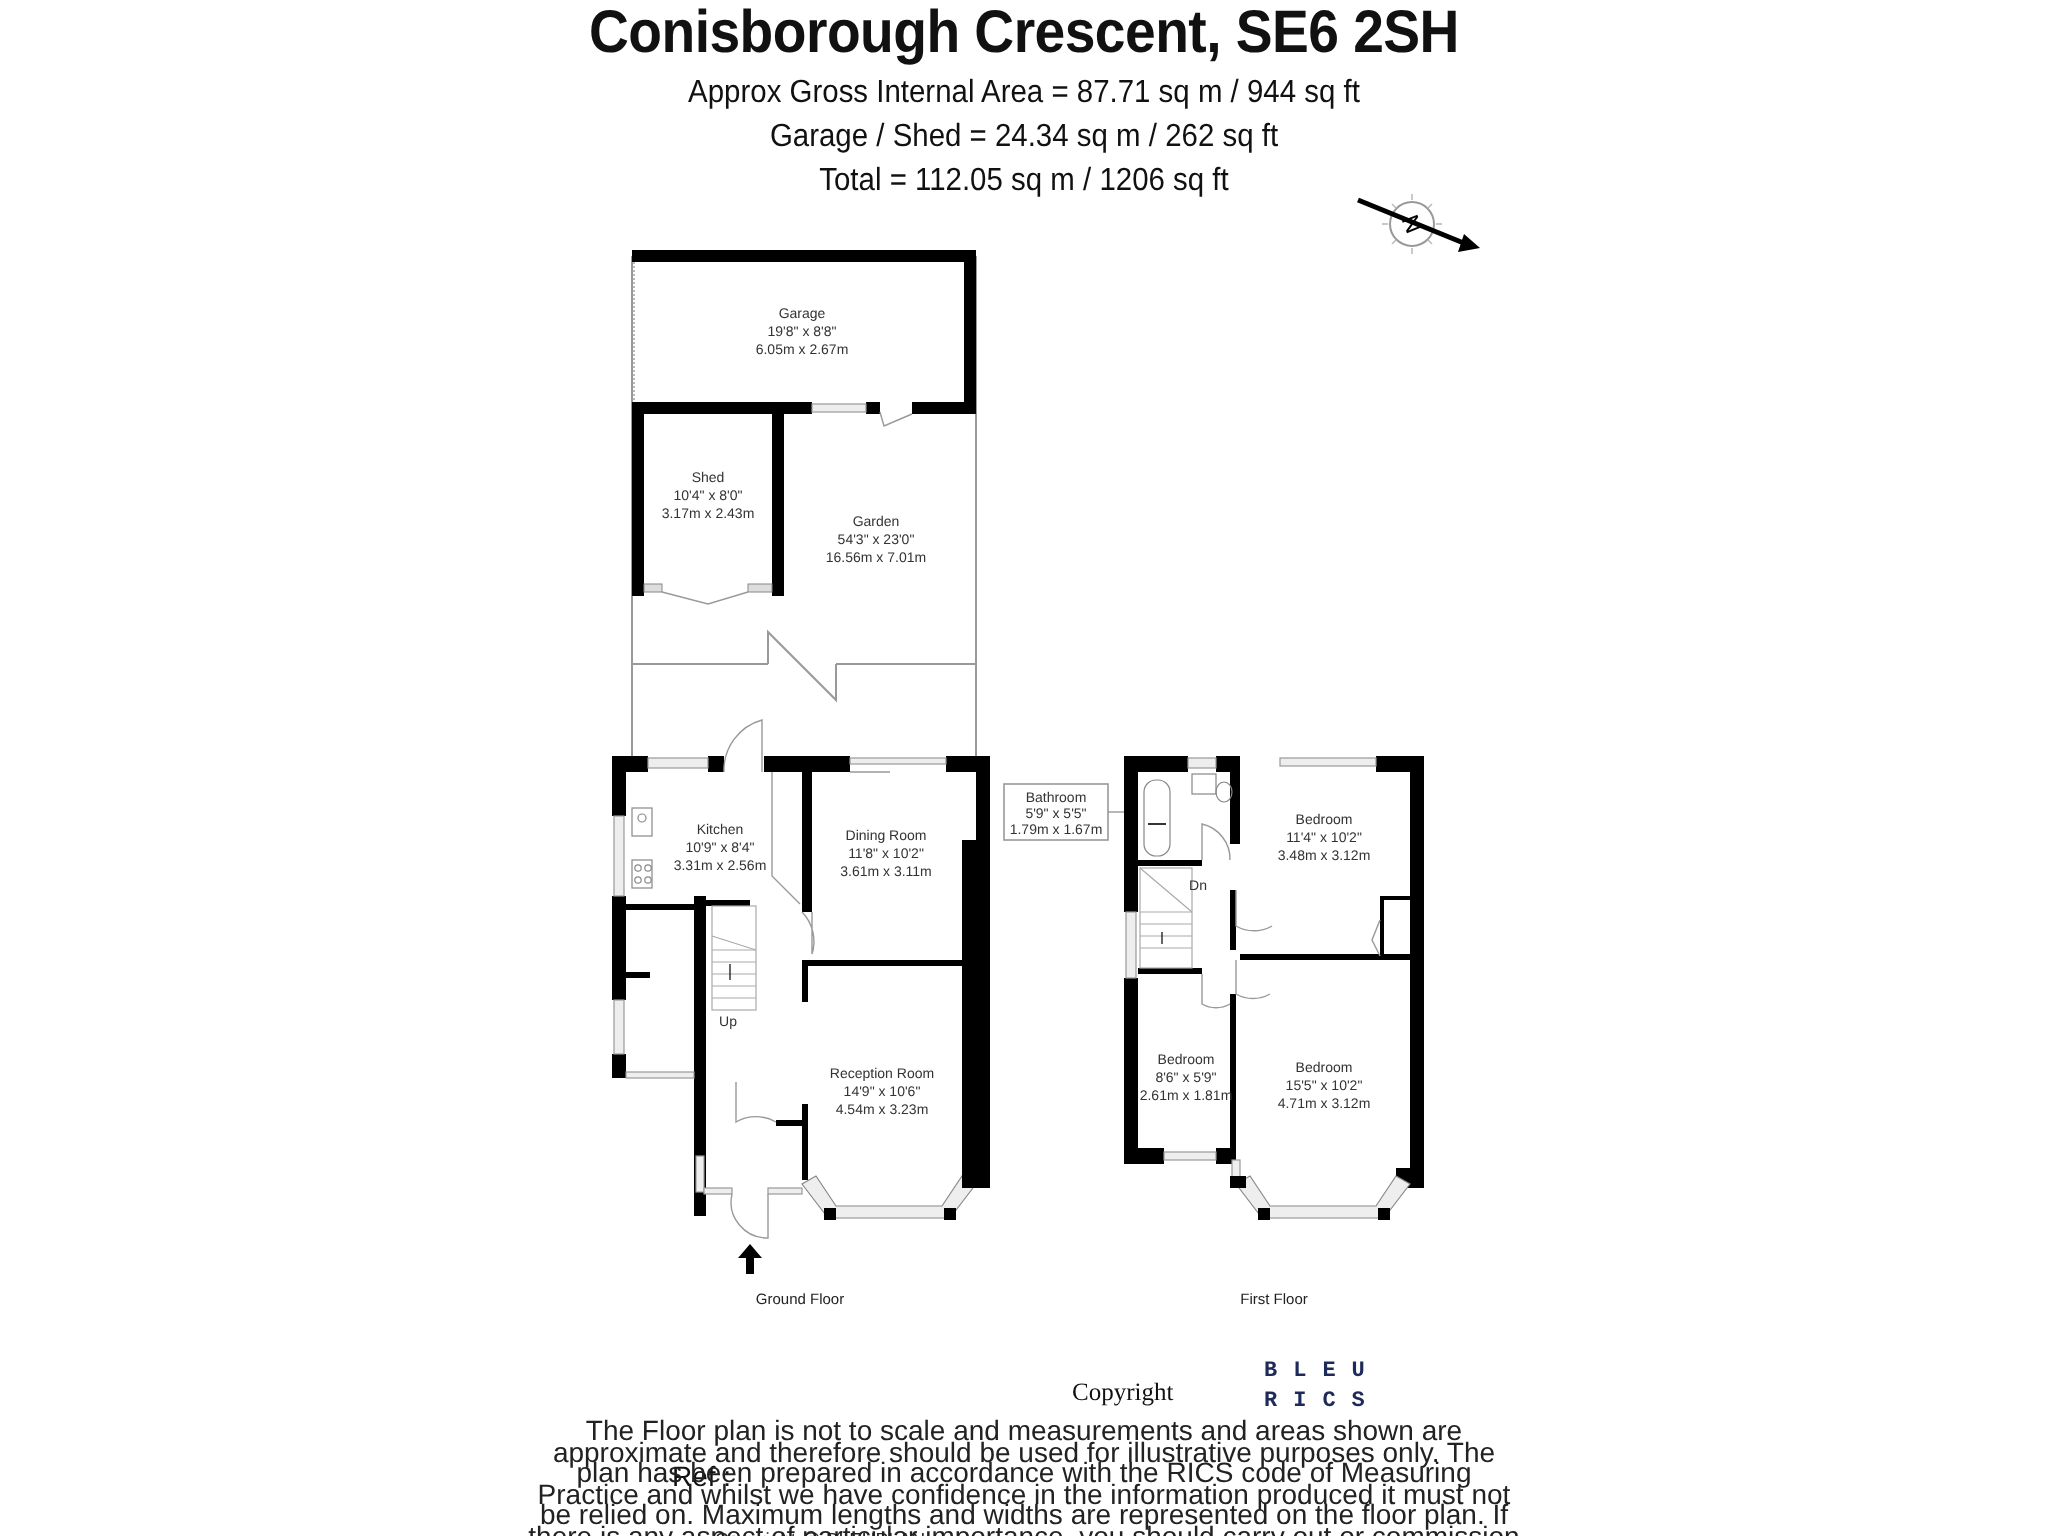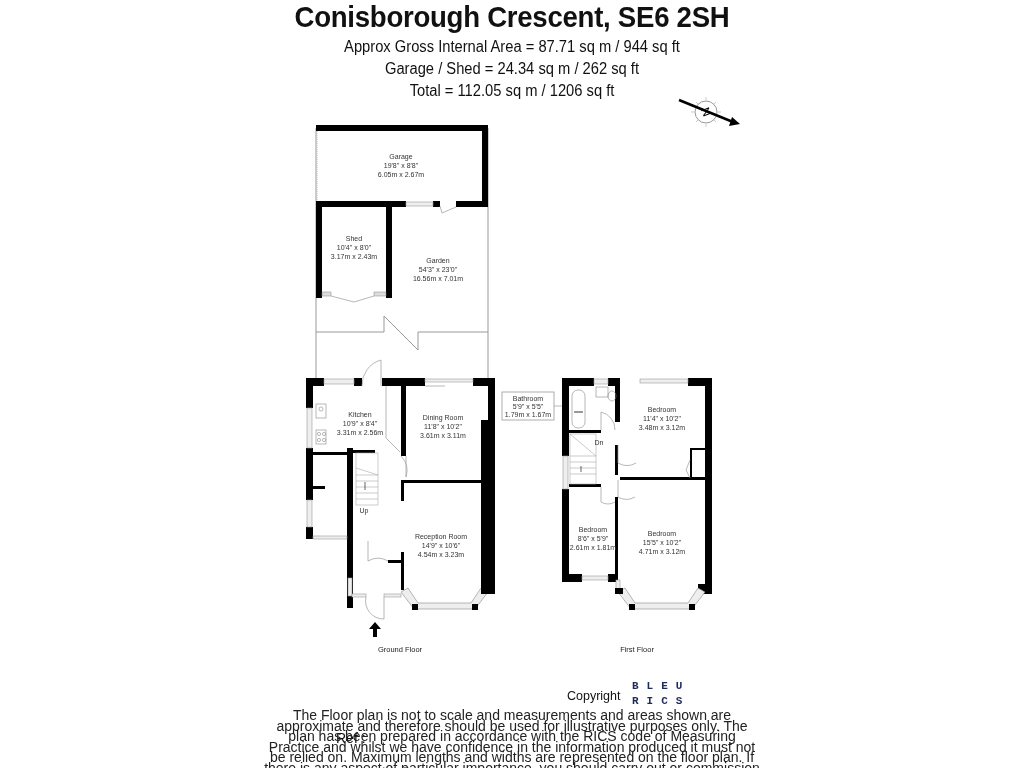--- a/index.html
+++ b/index.html
@@ -4,21 +4,21 @@
 <style>
   html, body { margin:0; padding:0; background:#ffffff; }
   body { width:1024px; height:768px; position:relative; overflow:hidden; font-family:"Liberation Sans", sans-serif; color:#111; }
   .title { position:absolute; left:0; top:0; width:1024px; text-align:center; font-weight:bold; font-size:30px; letter-spacing:-0.3px; line-height:34px; transform:scaleX(0.92); }
   .sub { position:absolute; left:0; width:1024px; text-align:center; font-size:16px; line-height:20px; transform:scaleX(0.92); }
   .sub1 { top:37px; } .sub2 { top:59px; } .sub3 { top:81px; }
   svg.plan { position:absolute; left:0; top:0; }
   .rl { font-family:"Liberation Sans", sans-serif; font-size:7px; fill:#333; text-anchor:middle; }
   .fl { font-family:"Liberation Sans", sans-serif; font-size:7.5px; fill:#222; text-anchor:middle; }
   .ref { position:absolute; left:336px; top:730px; font-size:14px; }
-  .copy { position:absolute; left:567px; top:689px; font-size:12.5px; }
+  .copy { position:absolute; left:536px; top:689px; font-size:12.5px;font-family:Liberation Serif, serif; }
   .logo { position:absolute; left:632px; top:679px; color:#1e2a5a; font-weight:bold; font-size:11px; letter-spacing:8px; line-height:15px; font-family:Liberation Mono, monospace; }
   .disc { position:absolute; left:262px; top:710px; width:500px; text-align:center; font-size:14px; line-height:10.6px; color:#222; }
   .disc-copy { position:absolute; left:0; top:753px; width:820px; text-align:center; font-size:9.5px; color:#222;margin-top:12px; }
 </style>
 </head>
 <body>
 
 <div class="title">Conisborough Crescent, SE6 2SH</div>
 <div class="sub sub1">Approx Gross Internal Area = 87.71 sq m / 944 sq ft</div>
 <div class="sub sub2">Garage / Shed = 24.34 sq m / 262 sq ft</div>

